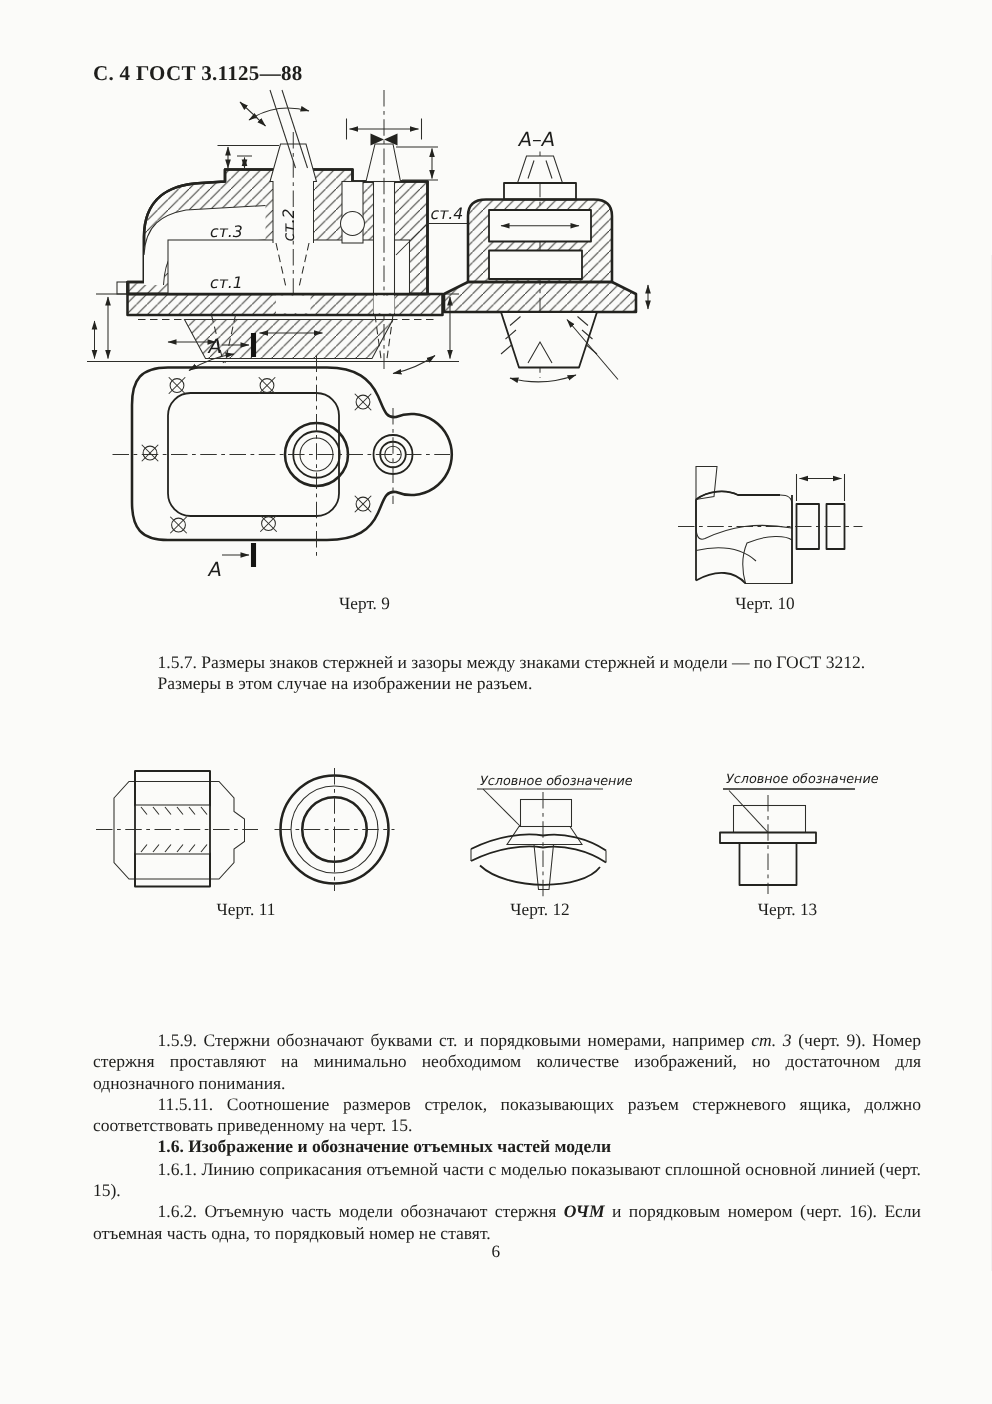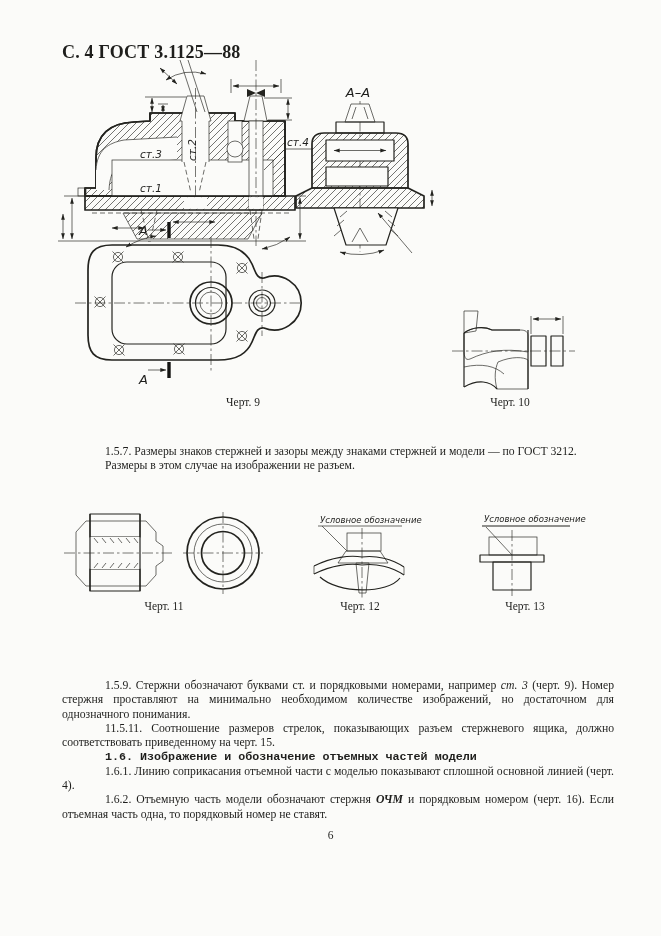--- a/index.html
+++ b/index.html
@@ -1,21 +1,21 @@
 <!DOCTYPE html>
 <html><head>
 <meta charset="utf-8">
 <style>
   html,body{margin:0;padding:0;background:#e9e9e7;}
   .page{position:relative;width:661px;height:936px;margin:0 auto;background:#fbfbf9;
         color:#1e1e1c;font-family:"Liberation Serif","DejaVu Serif",serif;overflow:hidden;}
-  .hdr{position:absolute;left:62px;top:42px;font-weight:bold;font-size:18px;letter-spacing:.2px;}
-  .tb{position:absolute;left:62px;width:552px;text-align:justify;font-size:11.7px;line-height:14.3px;margin-top:10px;}
+  .hdr{position:absolute;left:62px;top:42px;font-weight:bold;font-size:14px;letter-spacing:.2px;}
+  .tb{position:absolute;left:62px;width:552px;text-align:justify;font-size:11.7px;line-height:14.3px;}
   .tb p{margin:0;text-indent:43px;}
-  .tb p.bold{font-weight:bold;font-family:Liberation Mono, monospace;}
+  .tb p.bold{font-weight:bold;}
   .pgnum{position:absolute;left:0;top:829px;width:661px;text-align:center;font-size:11.5px;}
   svg{position:absolute;left:0;}
   #figtop{top:58px;}
   #figmid{top:500px;}
   
   .b{fill:none;stroke:#23231f;stroke-width:1.7;stroke-linejoin:round;stroke-linecap:round}
   .b2{fill:none;stroke:#23231f;stroke-width:1.2;stroke-linejoin:round}
   .t{fill:none;stroke:#2e2e2a;stroke-width:.7}
   .cl{fill:none;stroke:#2e2e2a;stroke-width:.65;stroke-dasharray:11 3 2.5 3}
   .dsh{fill:none;stroke:#2e2e2a;stroke-width:.7;stroke-dasharray:5 3}
@@ -313,23 +313,23 @@
       <line x1="482" y1="526" x2="570" y2="526" style="stroke:#23231f;stroke-width:1.1"></line>
       <line x1="486" y1="527" x2="512" y2="555" class="t"></line>
       <rect x="489" y="537" width="48" height="18" class="t"></rect>
       <rect x="480" y="555" width="64" height="7" fill="url(#hC2)" class="b2"></rect>
       <rect x="493" y="562" width="38" height="28" fill="url(#hA2)" class="b2"></rect>
       <line x1="512" y1="530" x2="512" y2="596" class="cl"></line>
       <text x="525" y="610" class="cap">Черт. 13</text>
     </g>
   </svg>
 
-  <div class="tb" style="top:669px">
+  <div class="tb" style="top:687px">
     <p><span>1.5.9. Стержни обозначают буквами ст. и порядковыми номерами, например </span><i>ст. 3</i><span> (черт. 9). Номер стержня проставляют на минимально необходимом количестве изображений, но достаточном для однозначного понимания.</span></p>
     <p>11.5.11. Соотношение размеров стрелок, показывающих разъем стержневого ящика, должно соответствовать приведенному на черт. 15.</p>
     <p class="bold">1.6. Изображение и обозначение отъемных частей модели</p>
-    <p>1.6.1. Линию соприкасания отъемной части с моделью показывают сплошной основной линией (черт. 4).</p>
+    <p>1.6.1. Линию соприкасания отъемной части с моделью показывают сплошной основной линией (черт. 15).</p>
     <p><span>1.6.2. Отъемную часть модели обозначают стержня </span><b><i>ОЧМ</i></b><span> и порядковым номером (черт. 16). Если отъемная часть одна, то порядковый номер не ставят.</span></p>
   </div>
 
   <div class="pgnum">6</div>
 
 </div>
 
 </body></html>

